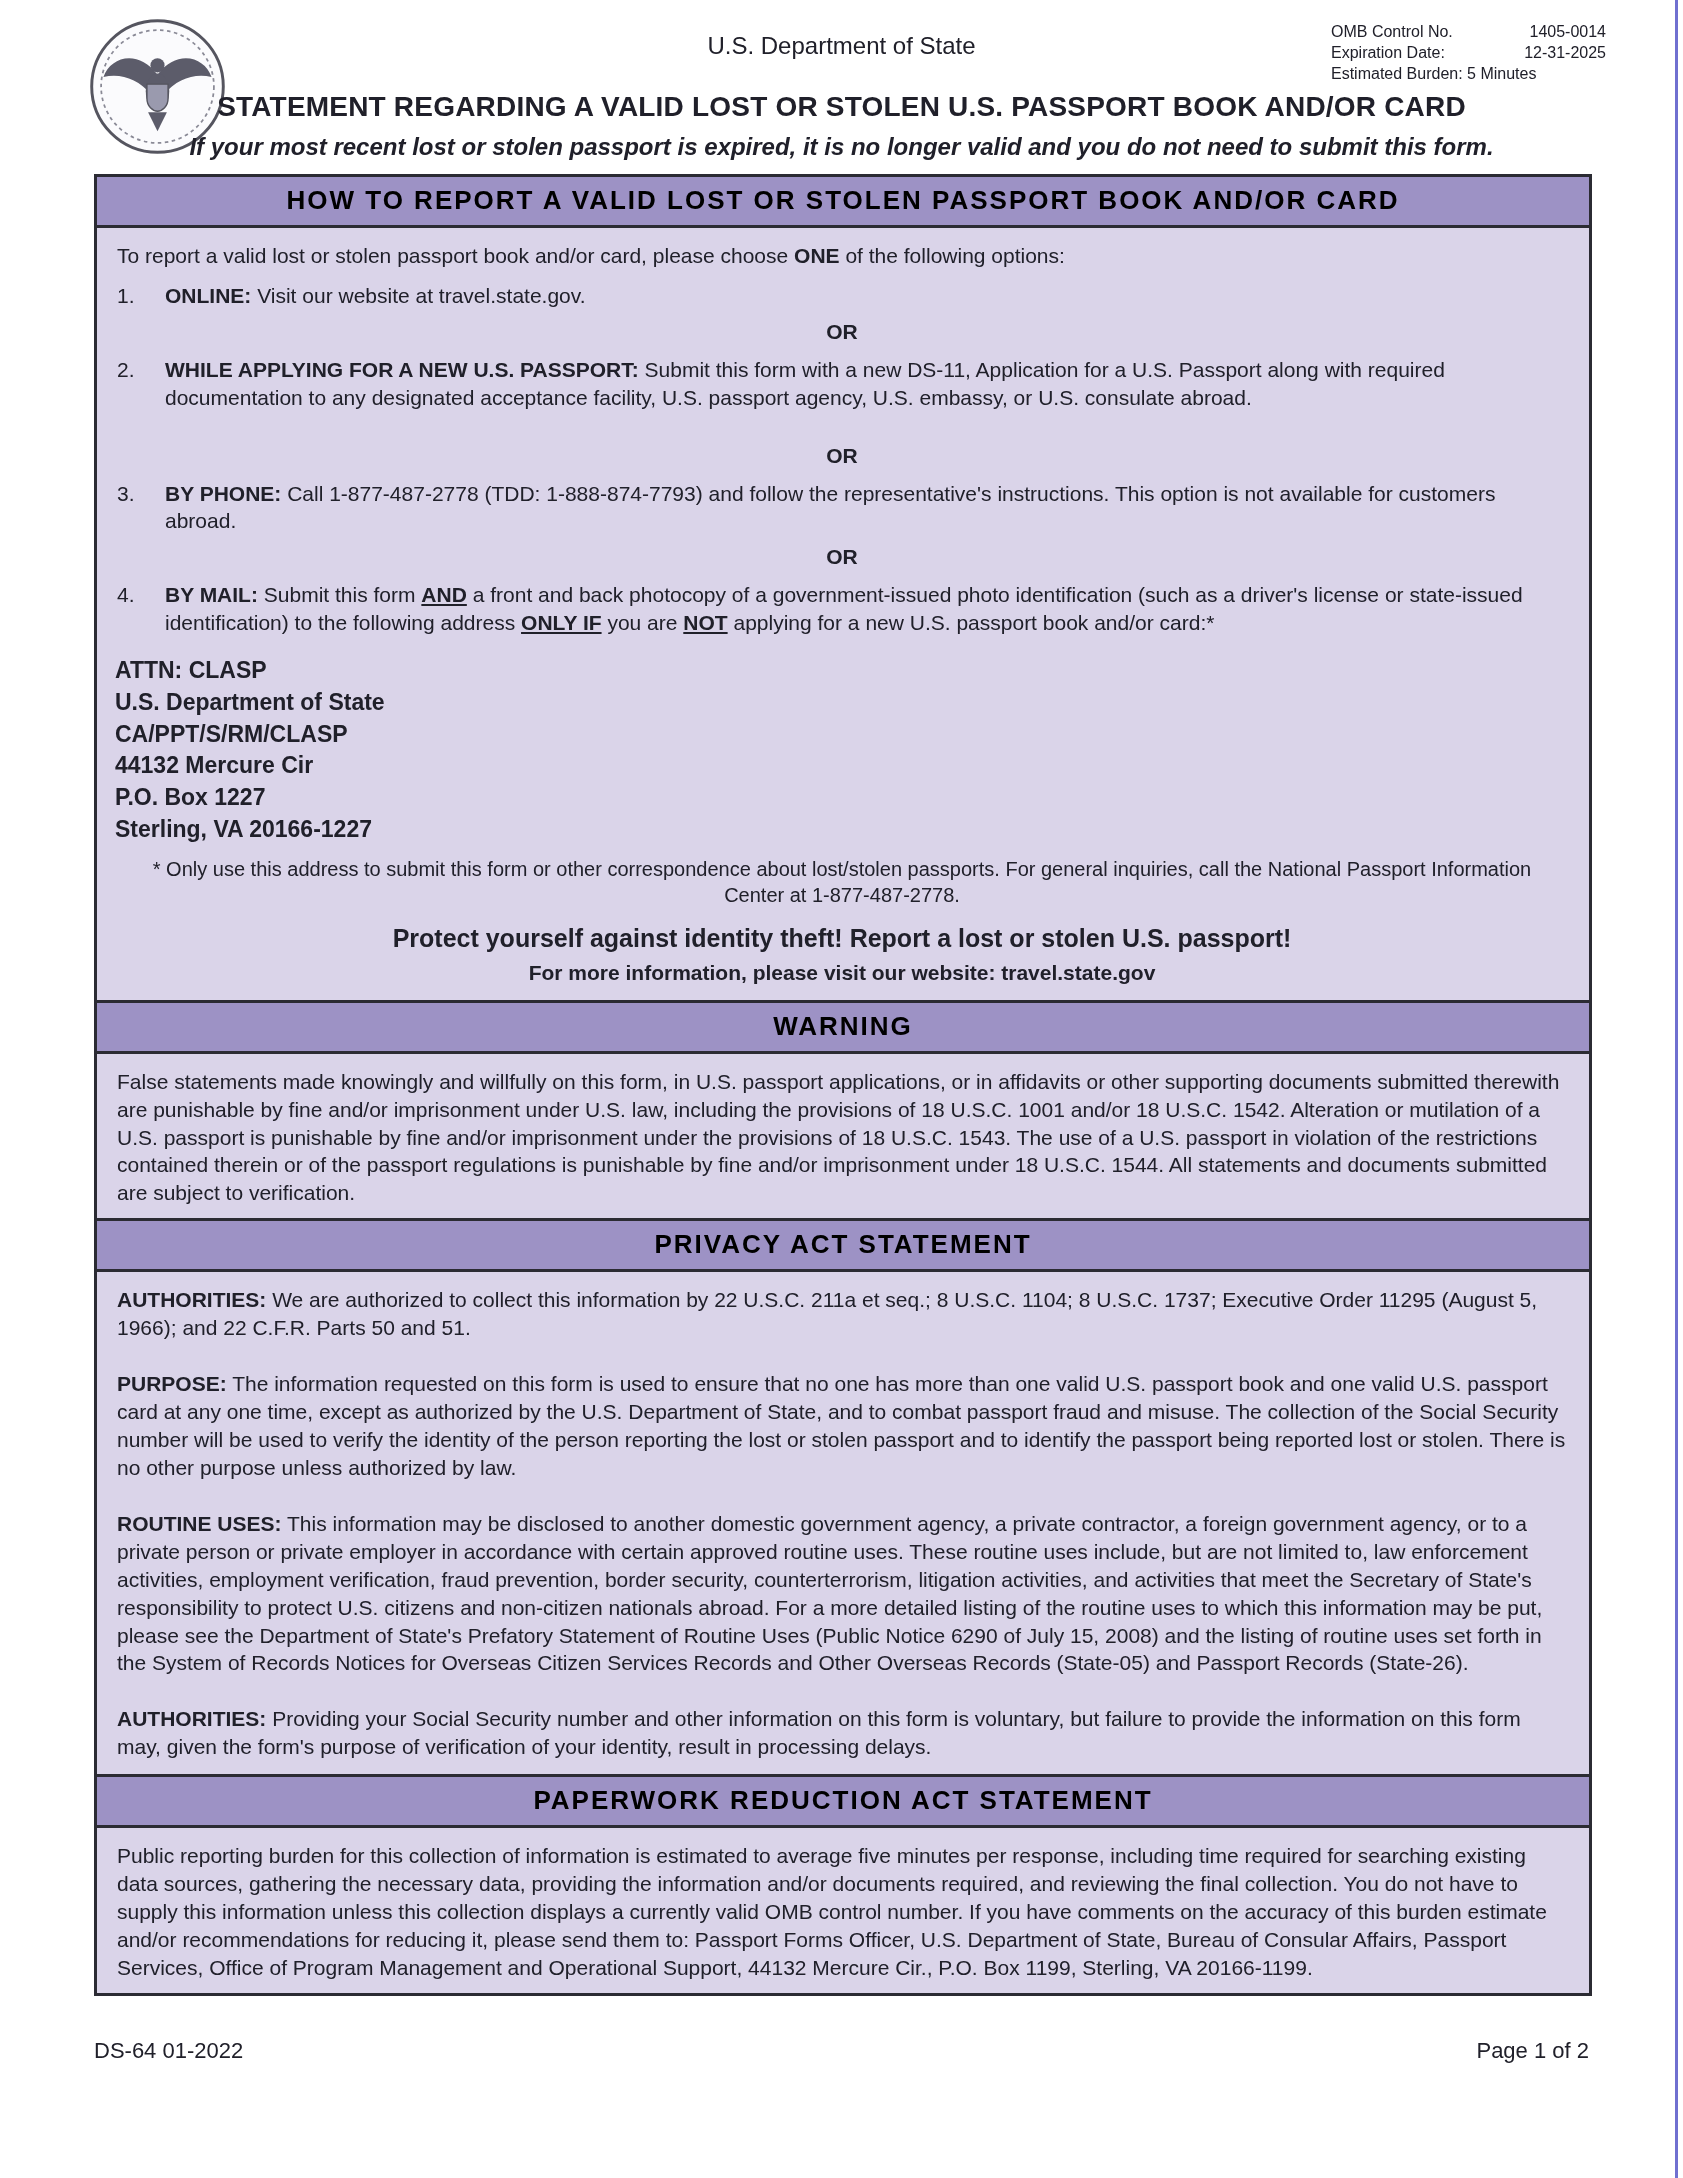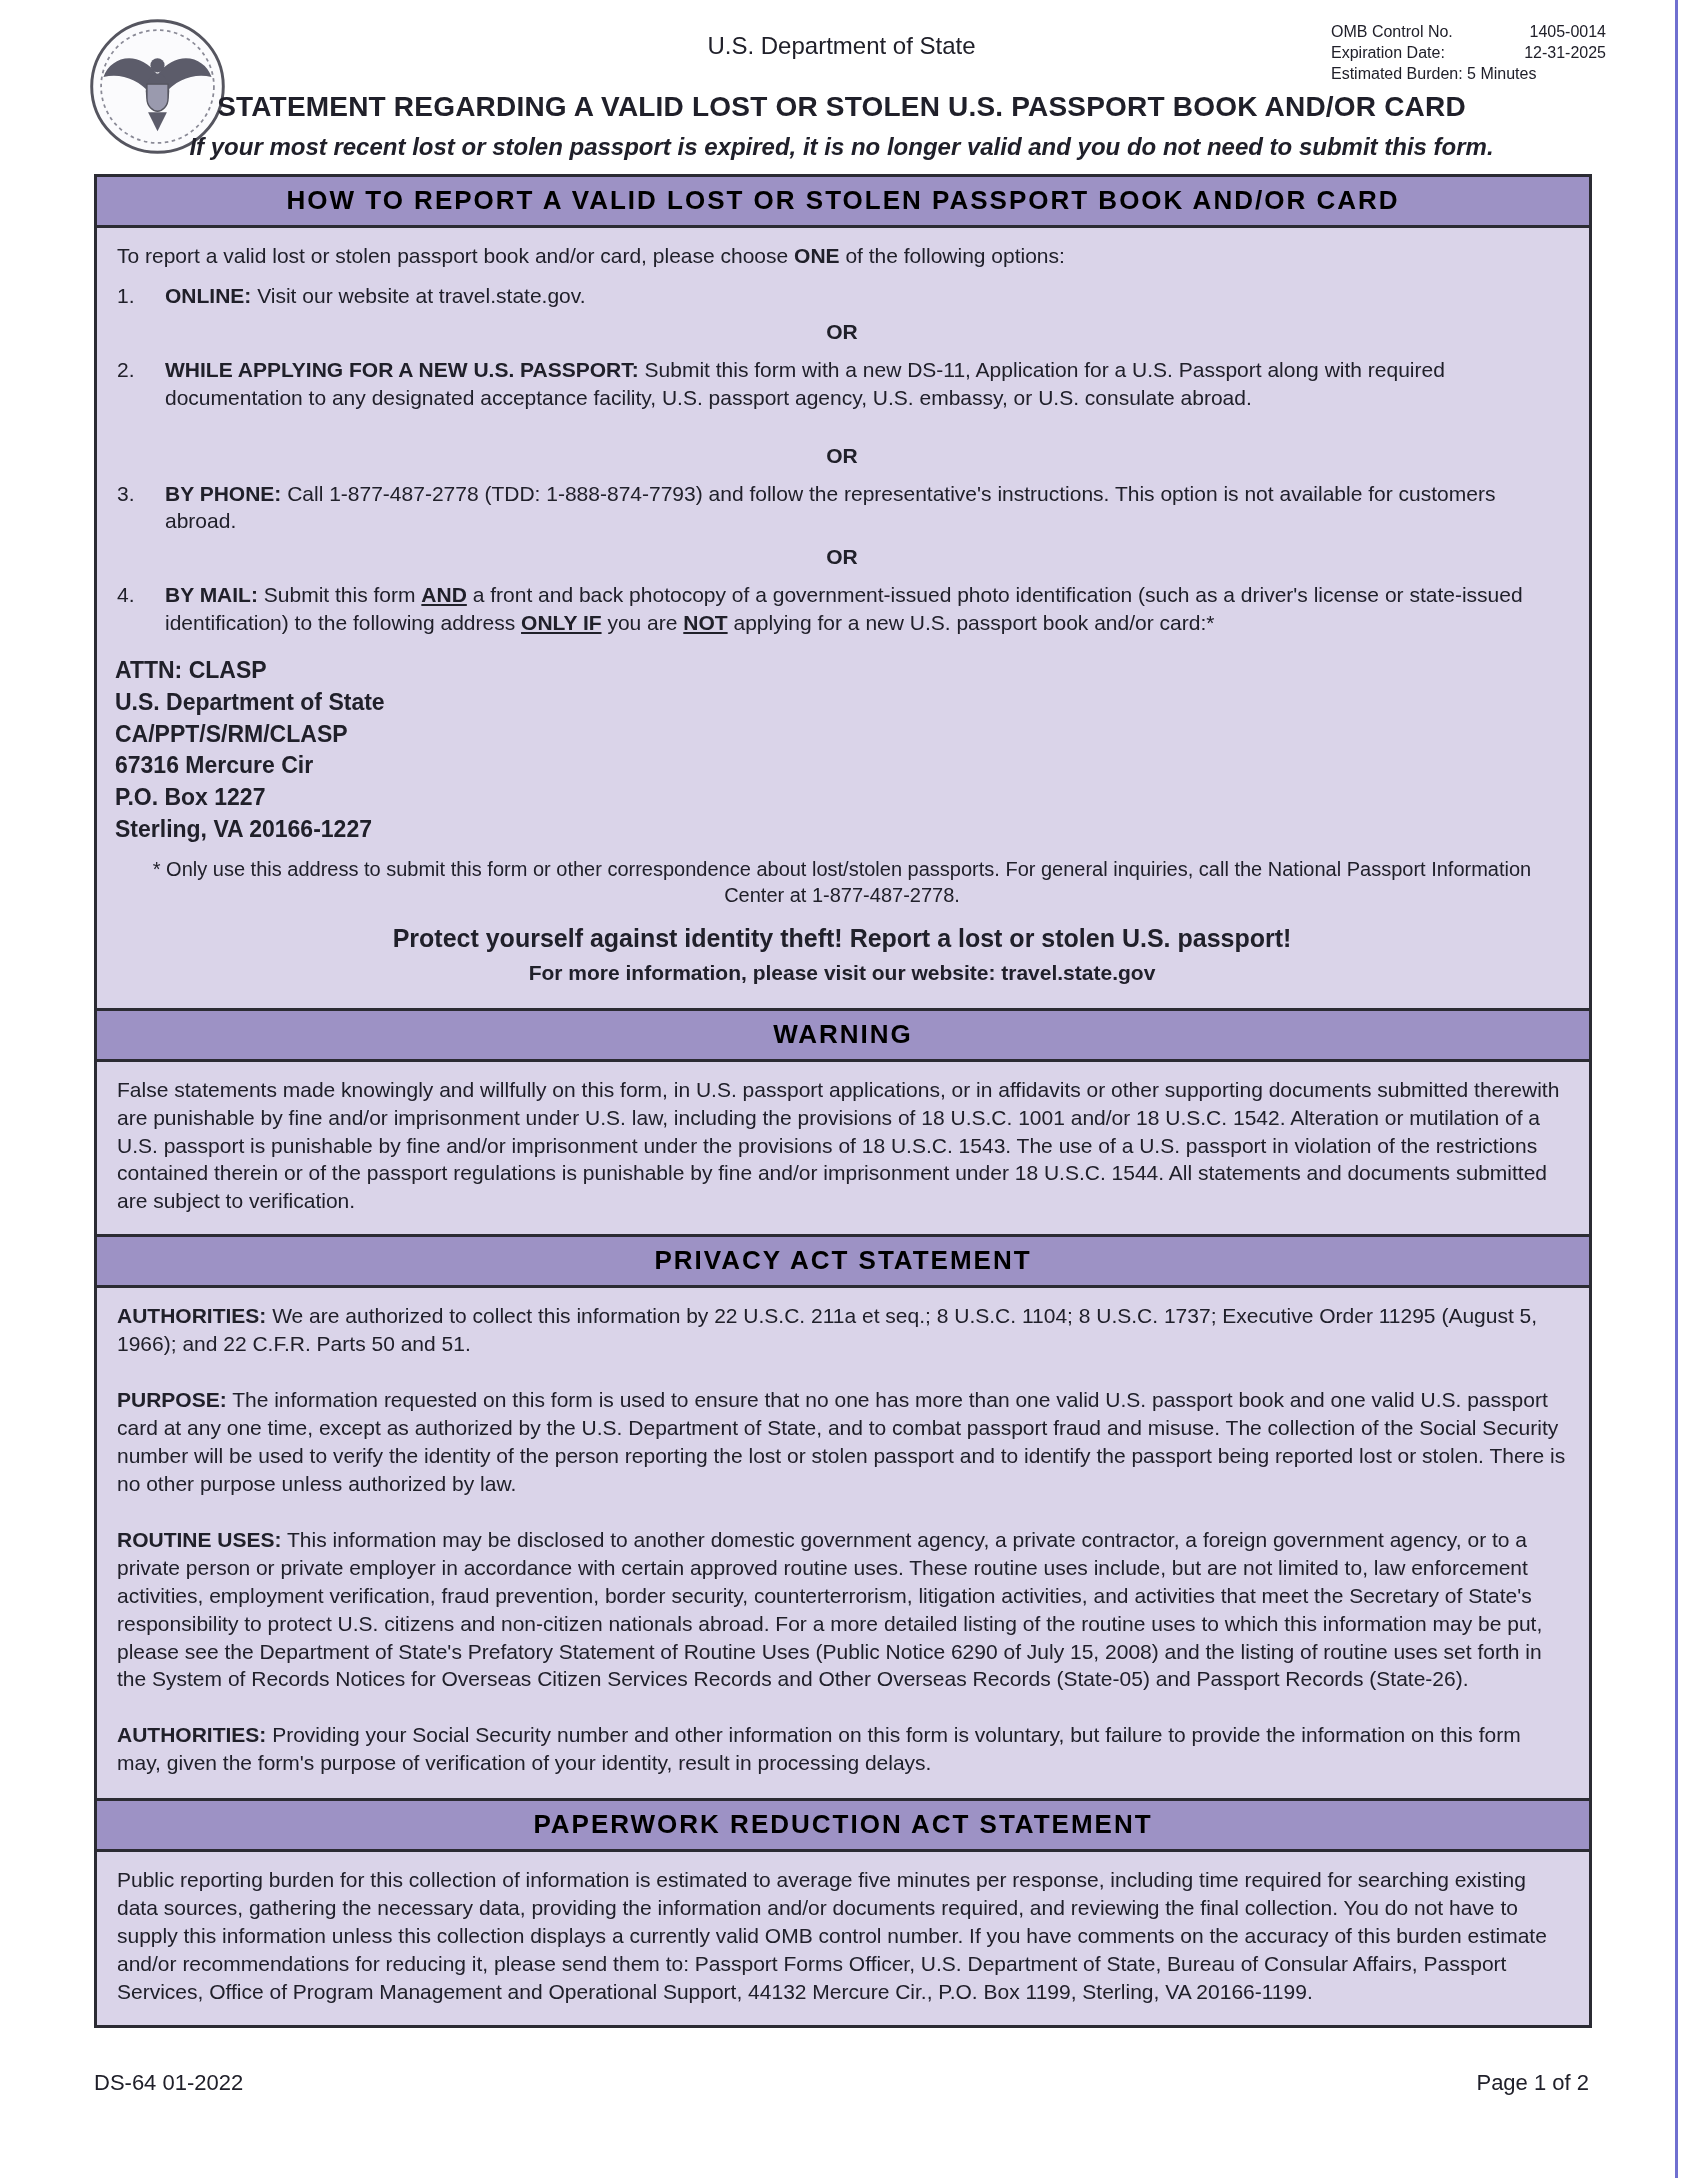--- a/index.html
+++ b/index.html
@@ -33,21 +33,21 @@
   }
 
   
   .form-box{margin:4px 91px 0 94px;border:3px solid var(--border);}
   .section-bar{
     background:var(--bar);border-bottom:3px solid var(--border);
     text-align:center;font-weight:bold;font-size:26px;letter-spacing:2px;
     padding:8px 4px 9px;color:#000000;
   }
   .section-body{
-    background:var(--body);padding:14px 20px 15px 18px;
+    background:var(--body);padding:14px 20px 7px 18px;
     font-size:21px;line-height:1.33;border-bottom:3px solid var(--border);
   }
   .section-body.last{border-bottom:none;}
 
   
   .intro-line{margin:0 0 12px 2px;}
   .option{display:flex;margin:0 0 8px 2px;}
   .option .num{width:34px;flex:0 0 34px;}
   .option .opt-content{flex:1;padding-left:14px;}
   .option.hang2 .opt-content{padding-left:14px;}
@@ -145,21 +145,21 @@
 
       <div class="option">
         <span class="num">4.</span>
         <span class="opt-content"><b>BY MAIL:</b><span> Submit this form </span><span class="bu">AND</span><span> a front and back photocopy of a government-issued photo identification (such as a driver's license or state-issued identification) to the following address </span><span class="bu">ONLY IF</span><span> you are </span><span class="bu">NOT</span><span> applying for a new U.S. passport book and/or card:*</span></span>
       </div>
 
       <div class="address-block">
         <div>ATTN: CLASP</div>
         <div>U.S. Department of State</div>
         <div>CA/PPT/S/RM/CLASP</div>
-        <div>67316 Mercure Cir</div>
+        <div>44132 Mercure Cir</div>
         <div>P.O. Box 1227</div>
         <div>Sterling, VA 20166-1227</div>
       </div>
 
       <div class="footnote">* Only use this address to submit this form or other correspondence about lost/stolen passports. For general inquiries, call the National Passport Information Center at 1-877-487-2778.</div>
 
       <div class="protect-line">Protect yourself against identity theft! Report a lost or stolen U.S. passport!</div>
       <div class="moreinfo-line">For more information, please visit our website: travel.state.gov</div>
     </div>
 

